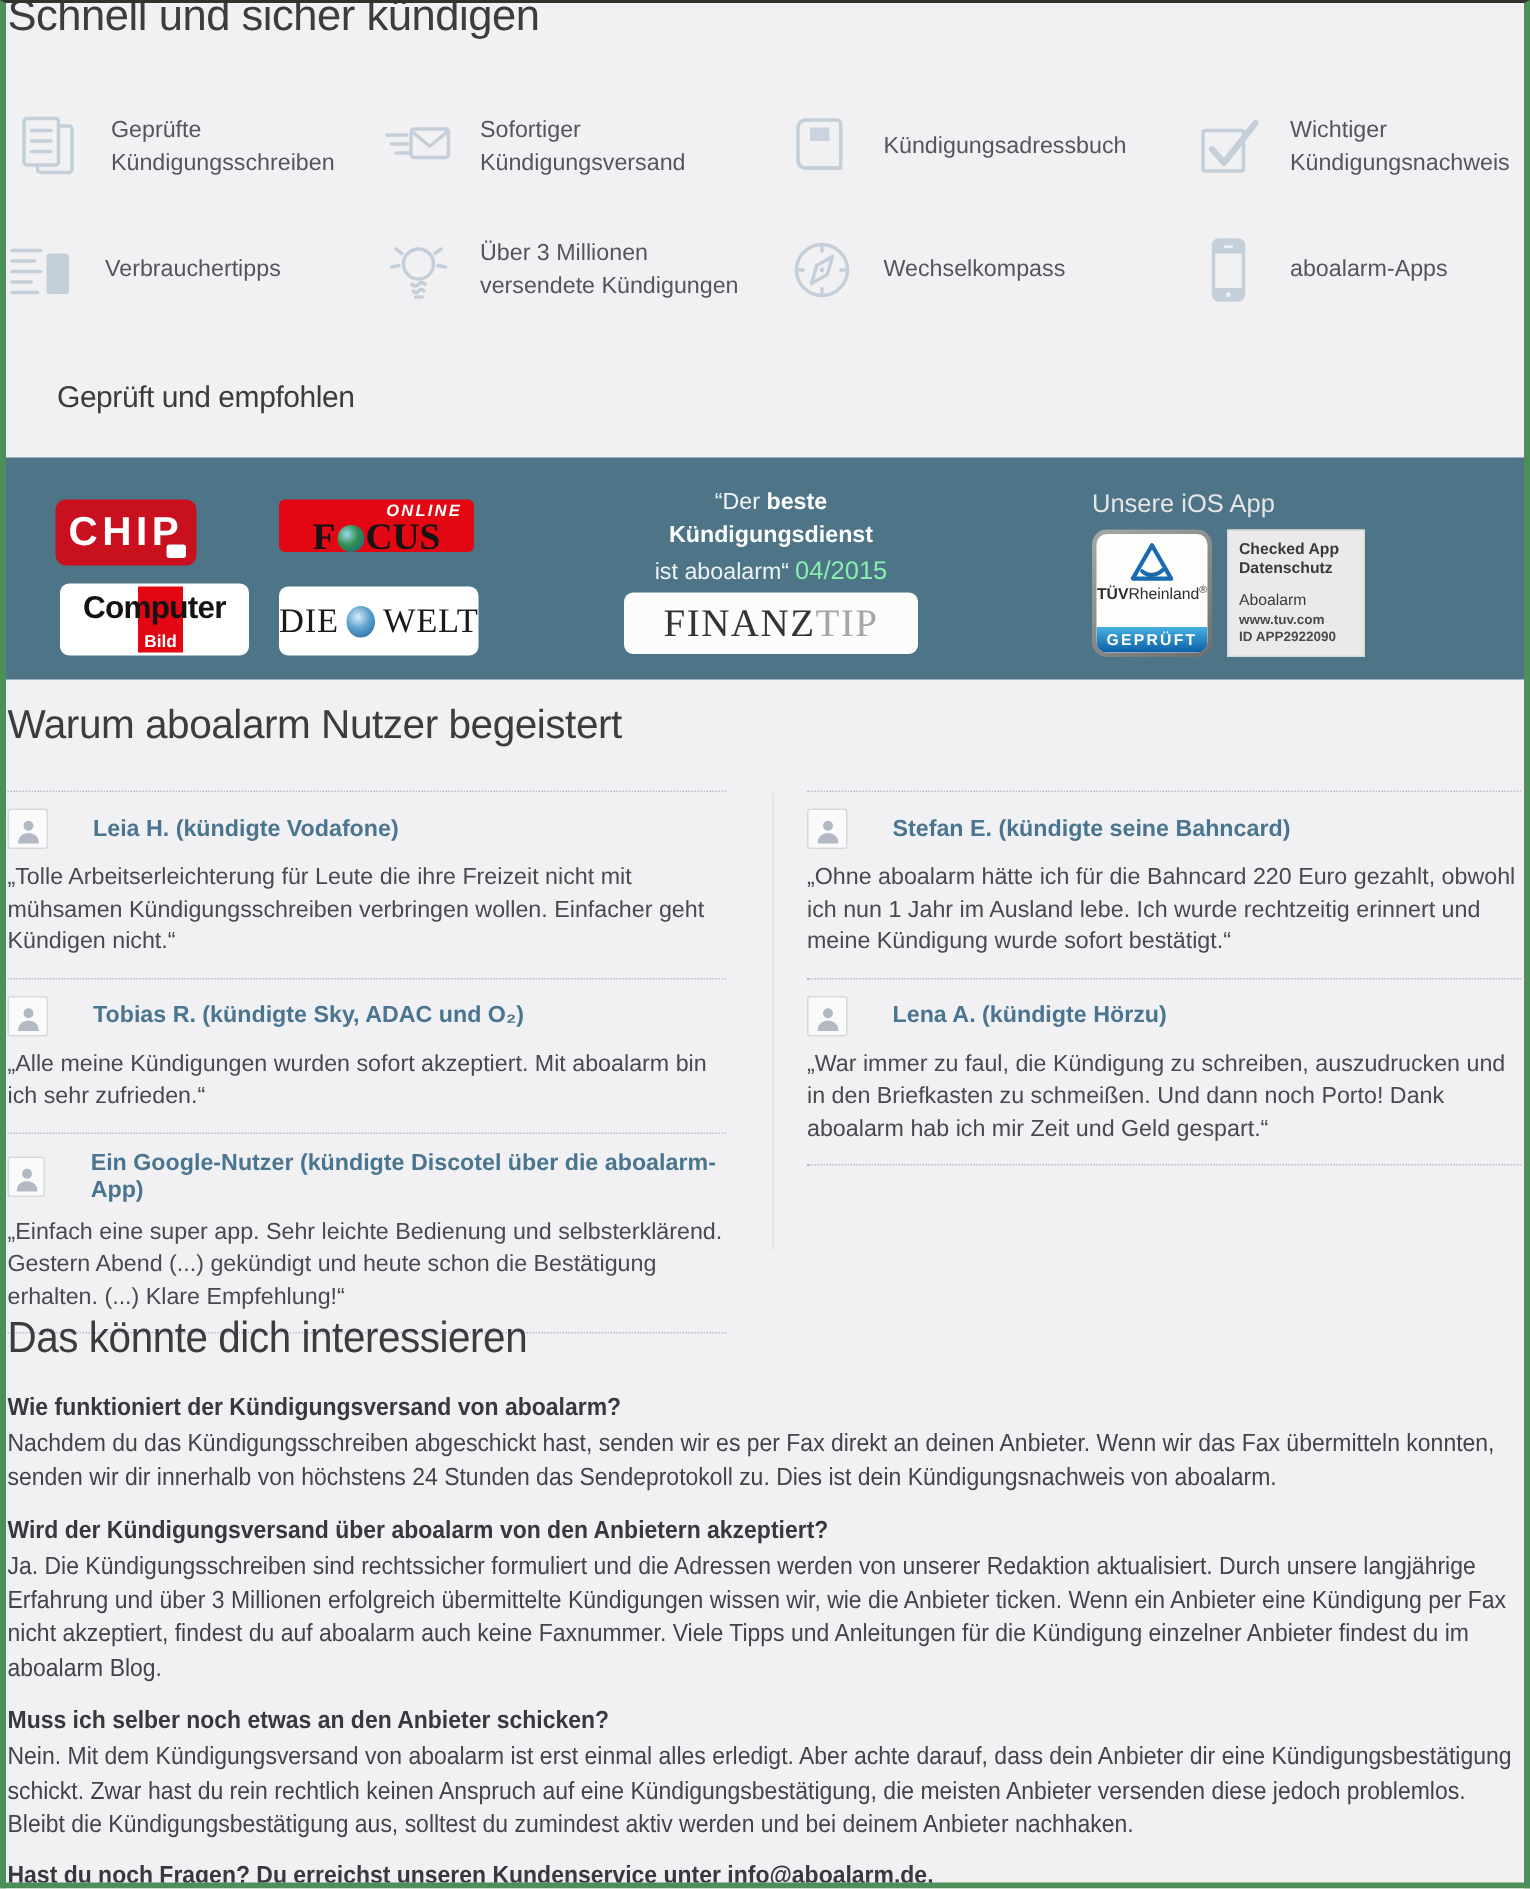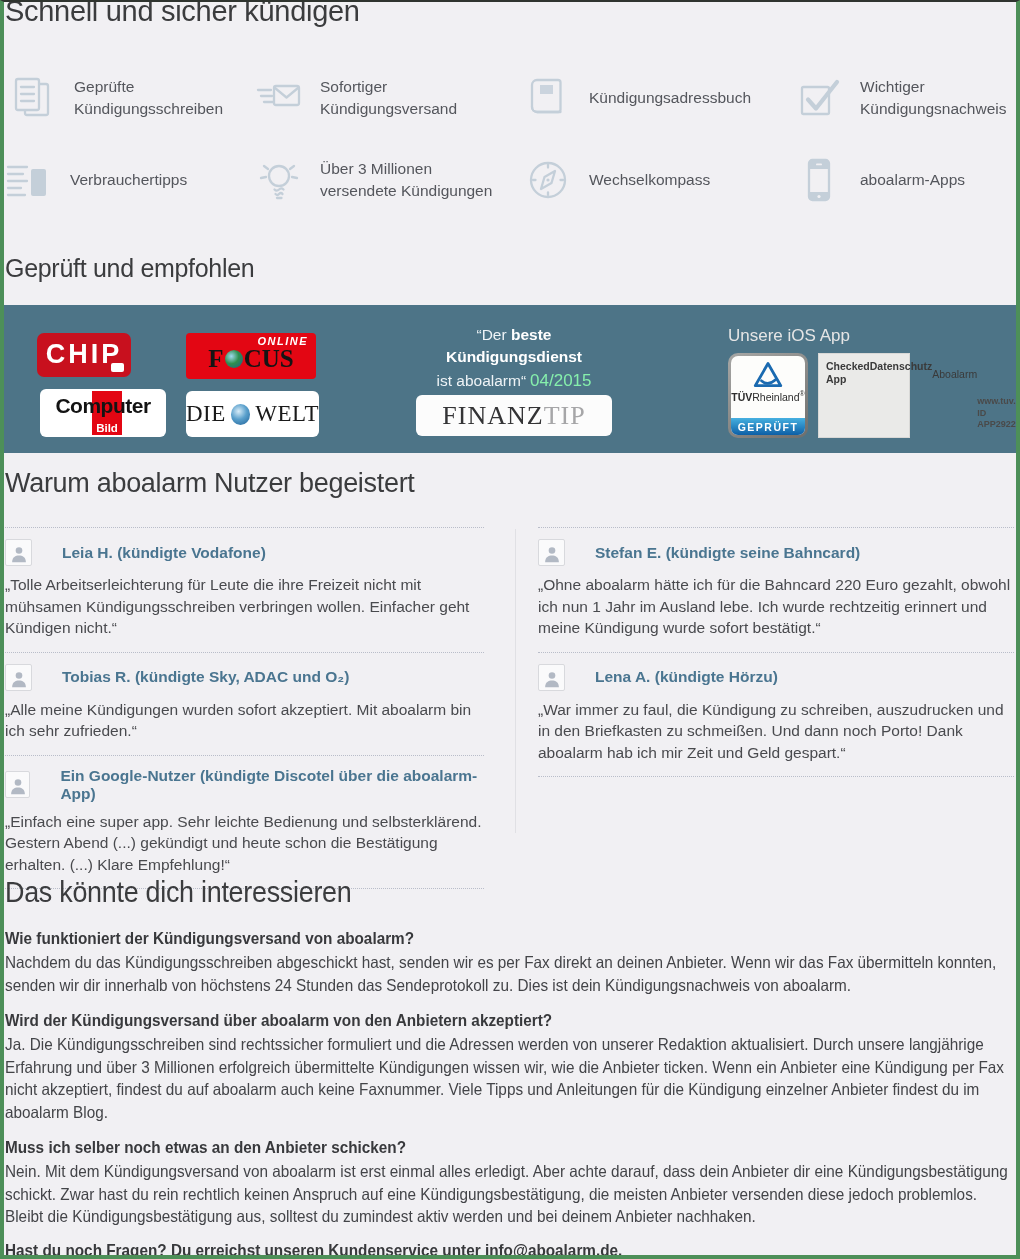--- a/index.html
+++ b/index.html
@@ -5,37 +5,37 @@
   html,body { margin:0; padding:0; background:#fff; }
   .page {
     position:relative; width:1020px; height:1259px; box-sizing:border-box;
     background:#f1f0f3; overflow:hidden;
     border-left:4px solid #4d8f58; border-right:4px solid #4d8f58;
     border-bottom:4px solid #4d8f58; border-top:2px solid #2f342f;
     font-family:"Liberation Sans", sans-serif; color:#4a4b4f;text-decoration:underline;
   }
   .sec-title { position:absolute; left:1px; font-weight:400; color:#3b3c3e; letter-spacing:-0.3px; margin:0; }
   .hero-title { top:-7px; font-size:29px; }
-  .press-title { top:252px; font-size:25px; }
+  .press-title { top:252px; font-size:20px;margin-left:33px; }
   .testi-title { top:466px; font-size:27px; }
 
   
   .feature { position:absolute; display:flex; align-items:center; gap:18px; height:64px; }
   .f-icon { width:46px; height:46px; flex:0 0 auto; }
   .f-icon svg { width:46px; height:46px; stroke:#c4cfd9; stroke-width:2.3; fill:none;
                 stroke-linecap:round; stroke-linejoin:round; }
   .f-label { font-size:15.5px; color:#54565c; line-height:1.42; max-width:192px; }
 
   
   .band { position:absolute; left:0; top:303px; width:1012px; height:148px; background:#4d7487; }
   .logo-box { position:absolute; border-radius:7px; display:flex; align-items:center; justify-content:center; }
   .chip { left:33px; top:28px; width:94px; height:44px; background:#c8101e; }
   .chip-text { color:#fff; font-weight:800; font-size:27px; letter-spacing:3px; margin-top:-2px; }
   .chip-notch { position:absolute; right:7px; bottom:5px; width:13px; height:9px; background:#fff; border-radius:2px; }
-  .focus { left:182px; top:28px; width:130px; height:46px; background:#e30613; border-radius:4px; flex-direction:column; align-items:stretch; justify-content:flex-start; }
+  .focus { left:182px; top:28px; width:130px; height:35px; background:#e30613; border-radius:4px; flex-direction:column; align-items:stretch; justify-content:flex-start; }
   .focus-online { text-align:right; padding:2px 8px 0 0; color:#fff; font-weight:700; font-style:italic; font-size:11px; letter-spacing:1.5px; }
   .focus-main { display:flex; align-items:center; justify-content:center; font-family:"Liberation Serif", serif; font-weight:700; font-size:25px; color:#141414; line-height:1; margin-top:-1px; }
   .globe-focus { width:18px; height:18px; border-radius:50%; margin:0 1px;
     background:radial-gradient(circle at 35% 35%, #9fd8ee 0%, #2e8f4e 45%, #1b5e8f 100%); }
   .cbild { left:36px; top:84px; width:126px; height:48px; background:#fff; border-radius:6px; overflow:hidden; }
   .cbild-red { position:absolute; left:52px; top:2px; width:30px; height:44px; background:#e30613; }
   .cbild-text { position:relative; font-weight:800; font-size:21px; color:#131313; letter-spacing:-0.5px; margin-top:-14px; }
   .cbild-bild { position:absolute; left:52px; width:30px; bottom:3px; text-align:center; color:#fff; font-weight:800; font-size:11.5px; }
   .welt { left:182px; top:86px; width:133px; height:46px; background:#fff; border-radius:6px; font-family:"Liberation Serif", serif; font-size:23px; color:#1a1a1a; letter-spacing:0.5px; }
   .globe-welt { width:21px; height:21px; border-radius:50%; margin:0 5px;
@@ -50,21 +50,21 @@
   .ft-dark { color:#343436; } .ft-gray { color:#a6a6a8; }
   .ios-title { position:absolute; left:724px; top:21px; width:170px; text-align:left; color:#e5e5e5; font-size:17px; }
   .tuv-badge { position:absolute; left:724px; top:48px; display:flex; }
   .tuv-left { width:80px; height:85px; border-radius:10px; background:linear-gradient(145deg,#a7a7a5,#6e6e6c); padding:3px; box-sizing:border-box; }
   .tuv-left-inner { background:#fdfdfb; border-radius:7px; height:100%; display:flex; flex-direction:column; align-items:center; overflow:hidden; }
   .tuv-tri { margin-top:5px; }
   .tuv-brand { font-size:10.5px; color:#2d2d2d; margin-top:1px; white-space:nowrap; }
   .tuv-brand b { font-weight:800; }
   .tuv-reg { font-size:7px; vertical-align:super; }
   .tuv-bar { margin-top:auto; width:100%; height:17px; background:linear-gradient(#46b0e0,#0d5fa6); color:#fff; font-weight:700; font-size:10.5px; letter-spacing:1.5px; display:flex; align-items:center; justify-content:center; }
-  .tuv-right { width:92px; height:85px; margin-left:10px; background:#eaeae8; border:1px solid #d8d8d6; box-sizing:border-box; padding:6px 7px; display:flex; flex-direction:row; font-size:10.5px; color:#3a3a3a; text-align:left; }
+  .tuv-right { width:92px; height:85px; margin-left:10px; background:#eaeae8; border:1px solid #d8d8d6; box-sizing:border-box; padding:6px 7px; display:flex; flex-direction:column; font-size:10.5px; color:#3a3a3a; text-align:left; }
   .tuv-right .b { font-weight:700; line-height:1.25; }
   .tuv-right .n { line-height:1.25; margin-top:8px; }
   .tuv-right .foot { margin-top:auto; font-weight:700; font-size:9px; line-height:1.3; color:#4a4a4a; }
 
   
   .t-col { position:absolute; top:525px; }
   .t-col-left { left:1px; width:479px; }
   .t-col-right { left:534px; width:476px; }
   .t-item { border-top:1px dotted #b9bdc9; padding:11px 0 13px; }
   .t-item.last { border-bottom:1px dotted #b9bdc9; }

